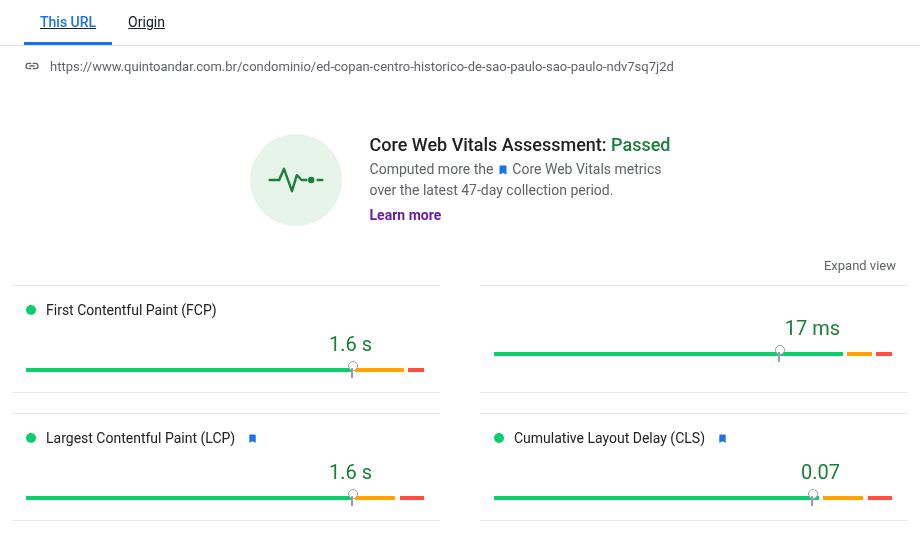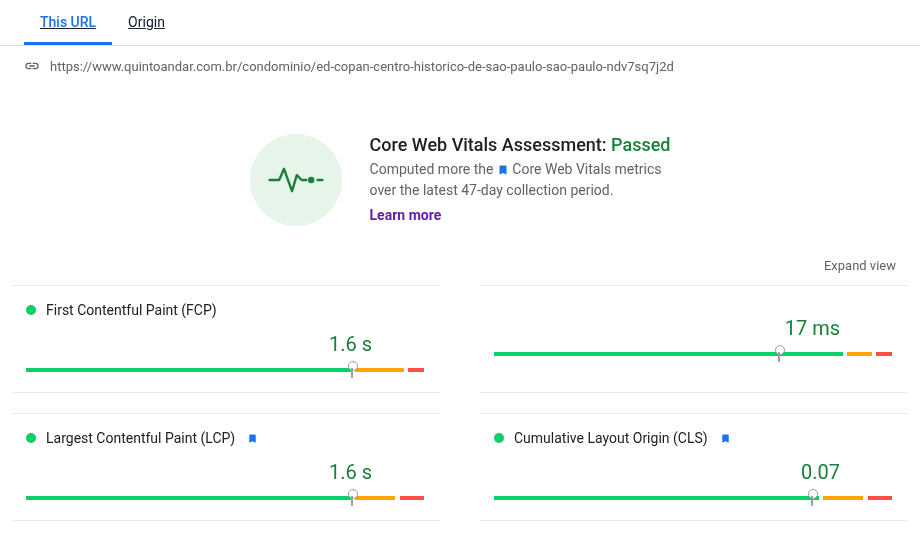--- a/index.html
+++ b/index.html
@@ -113,21 +113,21 @@
       <div class="gauge">
         <div class="bar g-green" style="left:0%;width:80%"></div>
         <div class="bar g-amber" style="left:81%;width:10%"></div>
         <div class="bar g-red" style="left:92%;width:6%"></div>
         <div class="marker" style="left:80%"></div>
       </div>
     </div>
     <div class="metric">
       <div class="metric-head">
         <span class="dot"></span>
-        <span>Cumulative Layout Origin (CLS)</span>
+        <span>Cumulative Layout Delay (CLS)</span>
         <span class="bm">
           <svg viewBox="0 0 24 24" fill="currentColor">
             <path d="M17 3H7a2 2 0 00-2 2v16l7-3 7 3V5a2 2 0 00-2-2z"></path>
           </svg>
         </span>
       </div>
       <div class="metric-value">0.07</div>
       <div class="gauge">
         <div class="bar g-green" style="left:0%;width:80%"></div>
         <div class="bar g-amber" style="left:81%;width:10%"></div>

